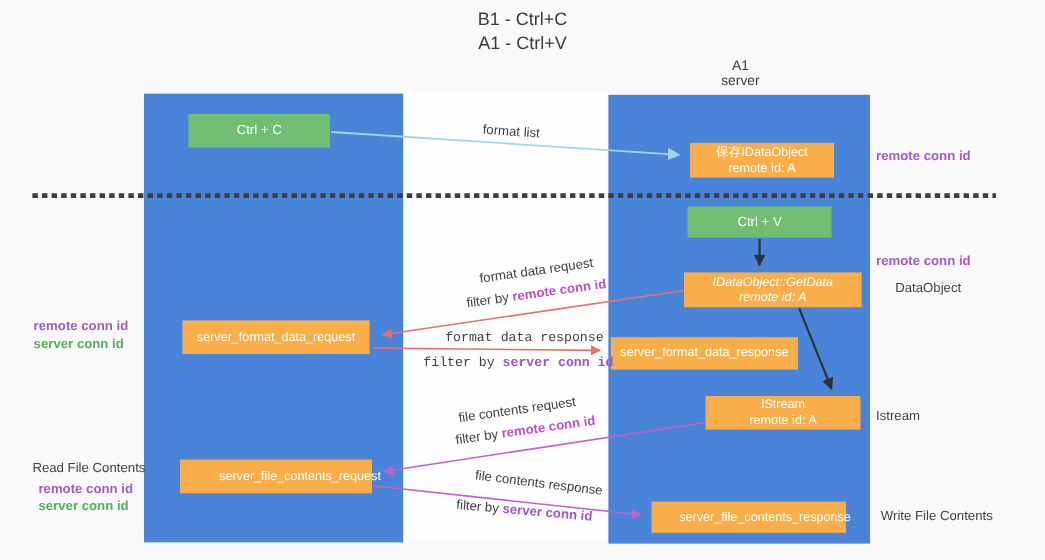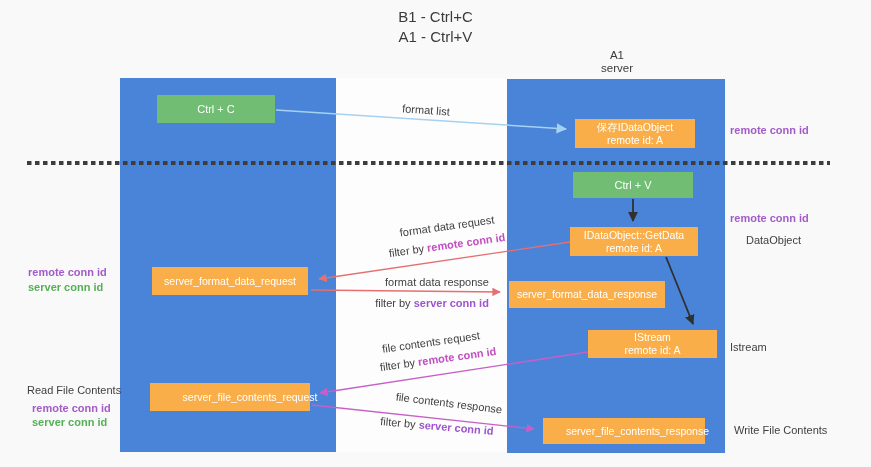--- a/index.html
+++ b/index.html
@@ -24,29 +24,29 @@
 
   .box { position:absolute; z-index:10; display:flex; flex-direction:column;
          align-items:center; justify-content:center; color:#fff; text-align:center;
          white-space:nowrap; }
   .box.green  { background:#71bd74; font-size:11px; }
   .box.orange { background:#f9ae49; font-size:10.5px; line-height:13px; }
 
   .ctrl-c   { left:157px; top:95px;  width:118px; height:28px; }
   .save-ido { left:575px; top:119px; width:120px; height:29px; }
   .ctrl-v   { left:573px; top:172px; width:120px; height:26px; }
-  .getdata  { left:570px; top:227px; width:128px; height:29px; }
+  .getdata  { left:570px; top:227px; width:148px; height:29px;font-style:italic; }
   .fmt-req  { left:152px; top:267px; width:156px; height:28px; }
   .fmt-resp { left:509px; top:281px; width:156px; height:27px; }
   .istream  { left:588px; top:330px; width:129px; height:28px; }
   .file-req { left:150px; top:383px; width:160px; height:28px;padding-left:40px; }
   .file-resp{ left:543px; top:418px; width:162px; height:26px;padding-left:27px; }
 
   .albl { position:absolute; z-index:11; white-space:nowrap; font-size:11px; color:#3f3f3f; }
-  .ctr  { transform:translate(-50%,-50%); }
+  .ctr  { transform:translate(-50%,-50%);font-family:Liberation Mono, monospace; }
   .r-m8 { transform:translate(-50%,-50%) rotate(-8deg); }
   .r-p4 { transform:translate(-50%,-50%) rotate(4deg); }
   .r-p7 { transform:translate(-50%,-50%) rotate(7deg); }
   .r-p5 { transform:translate(-50%,-50%) rotate(5deg); }
 
   .side { position:absolute; z-index:11; white-space:nowrap; font-size:11px; color:#3f3f3f; }
   .tx-purple  { color:#a35bc8; font-weight:bold; }
   .tx-green   { color:#55b055; font-weight:bold; }
   .tx-magenta { color:#c24fc2; font-weight:bold; }
   .tx-violet  { color:#9d54cd; font-weight:bold; }

